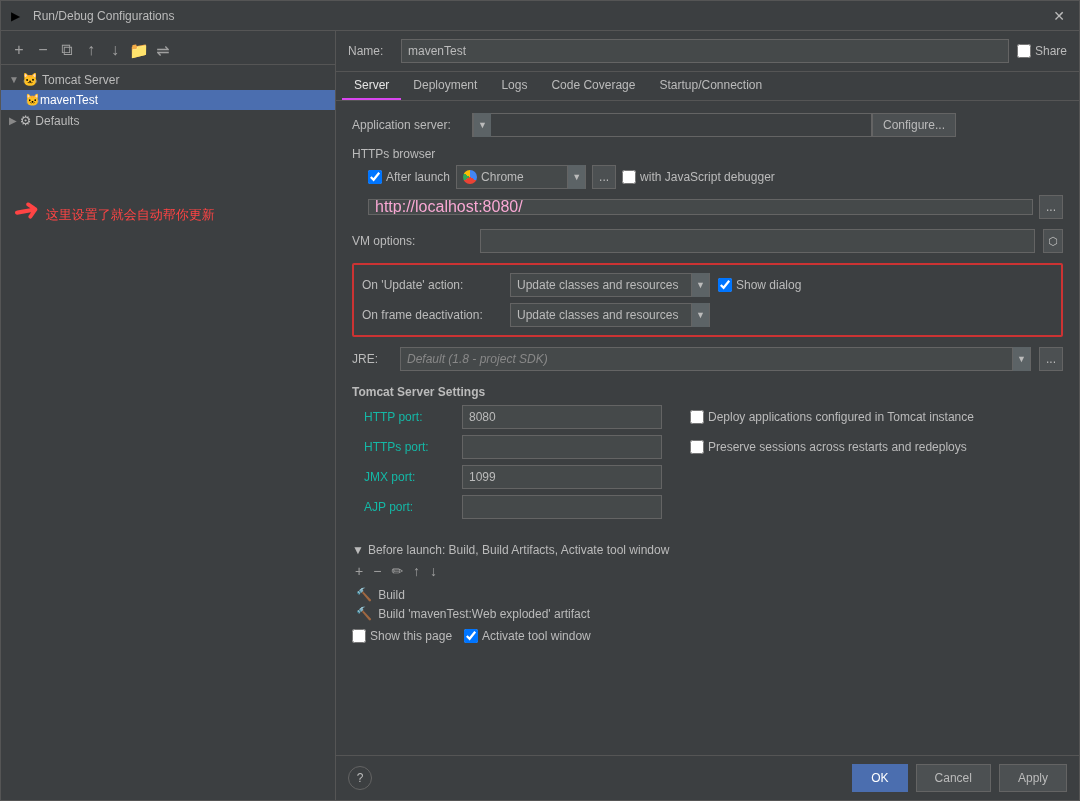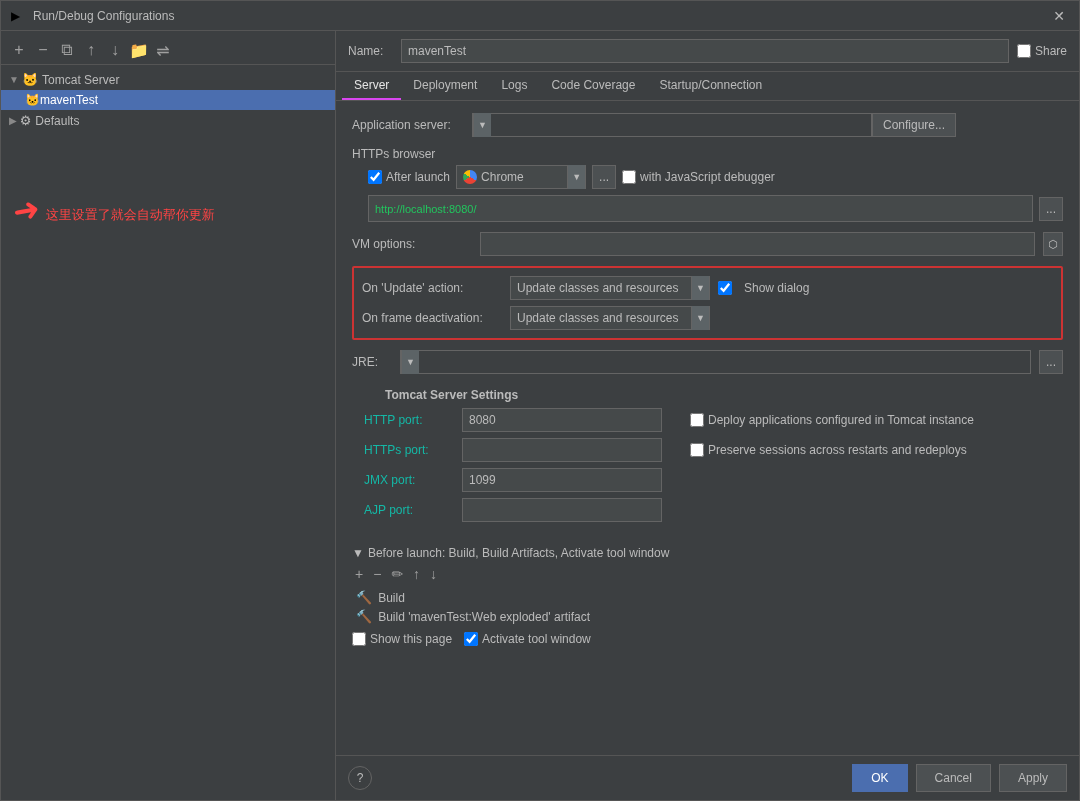--- a/index.html
+++ b/index.html
@@ -237,24 +237,24 @@
     }
     .url-row {
       display: flex;
       align-items: center;
       gap: 6px;
     }
     .url-input {
       flex: 1;
       background: #45494a;
       border: 1px solid #646464;
-      color: #22c55e;
+      color: #f9a8d4;
       padding: 3px 6px;
-      font-size: 11px;
-      height: 27px;
+      font-size: 16px;
+      height: 16px;
     }
     .vm-row {
       display: flex;
       align-items: center;
       gap: 8px;
     }
     .vm-input {
       flex: 1;
       background: #45494a;
       border: 1px solid #646464;
@@ -289,40 +289,39 @@
       gap: 8px;
     }
     .update-label {
       color: #bbb;
       font-size: 12px;
       min-width: 140px;
     }
     .show-dialog-checkbox {
       display: flex;
       align-items: center;
-      gap: 12px;
+      gap: 4px;
       color: #bbb;
       font-size: 12px;
     }
     .jre-row {
       display: flex;
       align-items: center;
       gap: 8px;
     }
     .jre-label {
       color: #bbb;
       font-size: 12px;
       min-width: 40px;
     }
     .section-title {
       color: #bbb;
       font-size: 12px;
       font-weight: bold;
       margin-top: 4px;
-      margin-left: 33px;
     }
     .port-label {
       color: #14b8a6;
       font-size: 12px;
     }
     .port-input {
       background: #45494a;
       border: 1px solid #646464;
       color: #bbb;
       padding: 3px 6px;
@@ -584,20 +583,21 @@
             <div class="inline-select-wrapper" style="min-width:200px;">
               <div class="inline-select-text">Update classes and resources</div>
               <div class="select-dropdown-arrow">▼</div>
             </div>
           </div>
         </div>
 
         <div class="jre-row">
           <span class="jre-label">JRE:</span>
           <div class="inline-select-wrapper" style="flex:1;">
+            <div class="inline-select-text jre-italic">Default (1.8 - project SDK)</div>
             <div class="select-dropdown-arrow">▼</div>
           </div>
           <button class="dots-btn">...</button>
         </div>
 
         <div>
           <div class="section-title">Tomcat Server Settings</div>
           <div style="display:grid; grid-template-columns: 90px 220px 1fr; gap:6px 8px; align-items:center; padding:6px 12px;">
             <span class="port-label">HTTP port:</span>
             <input class="port-input" type="text" value="8080" style="">

